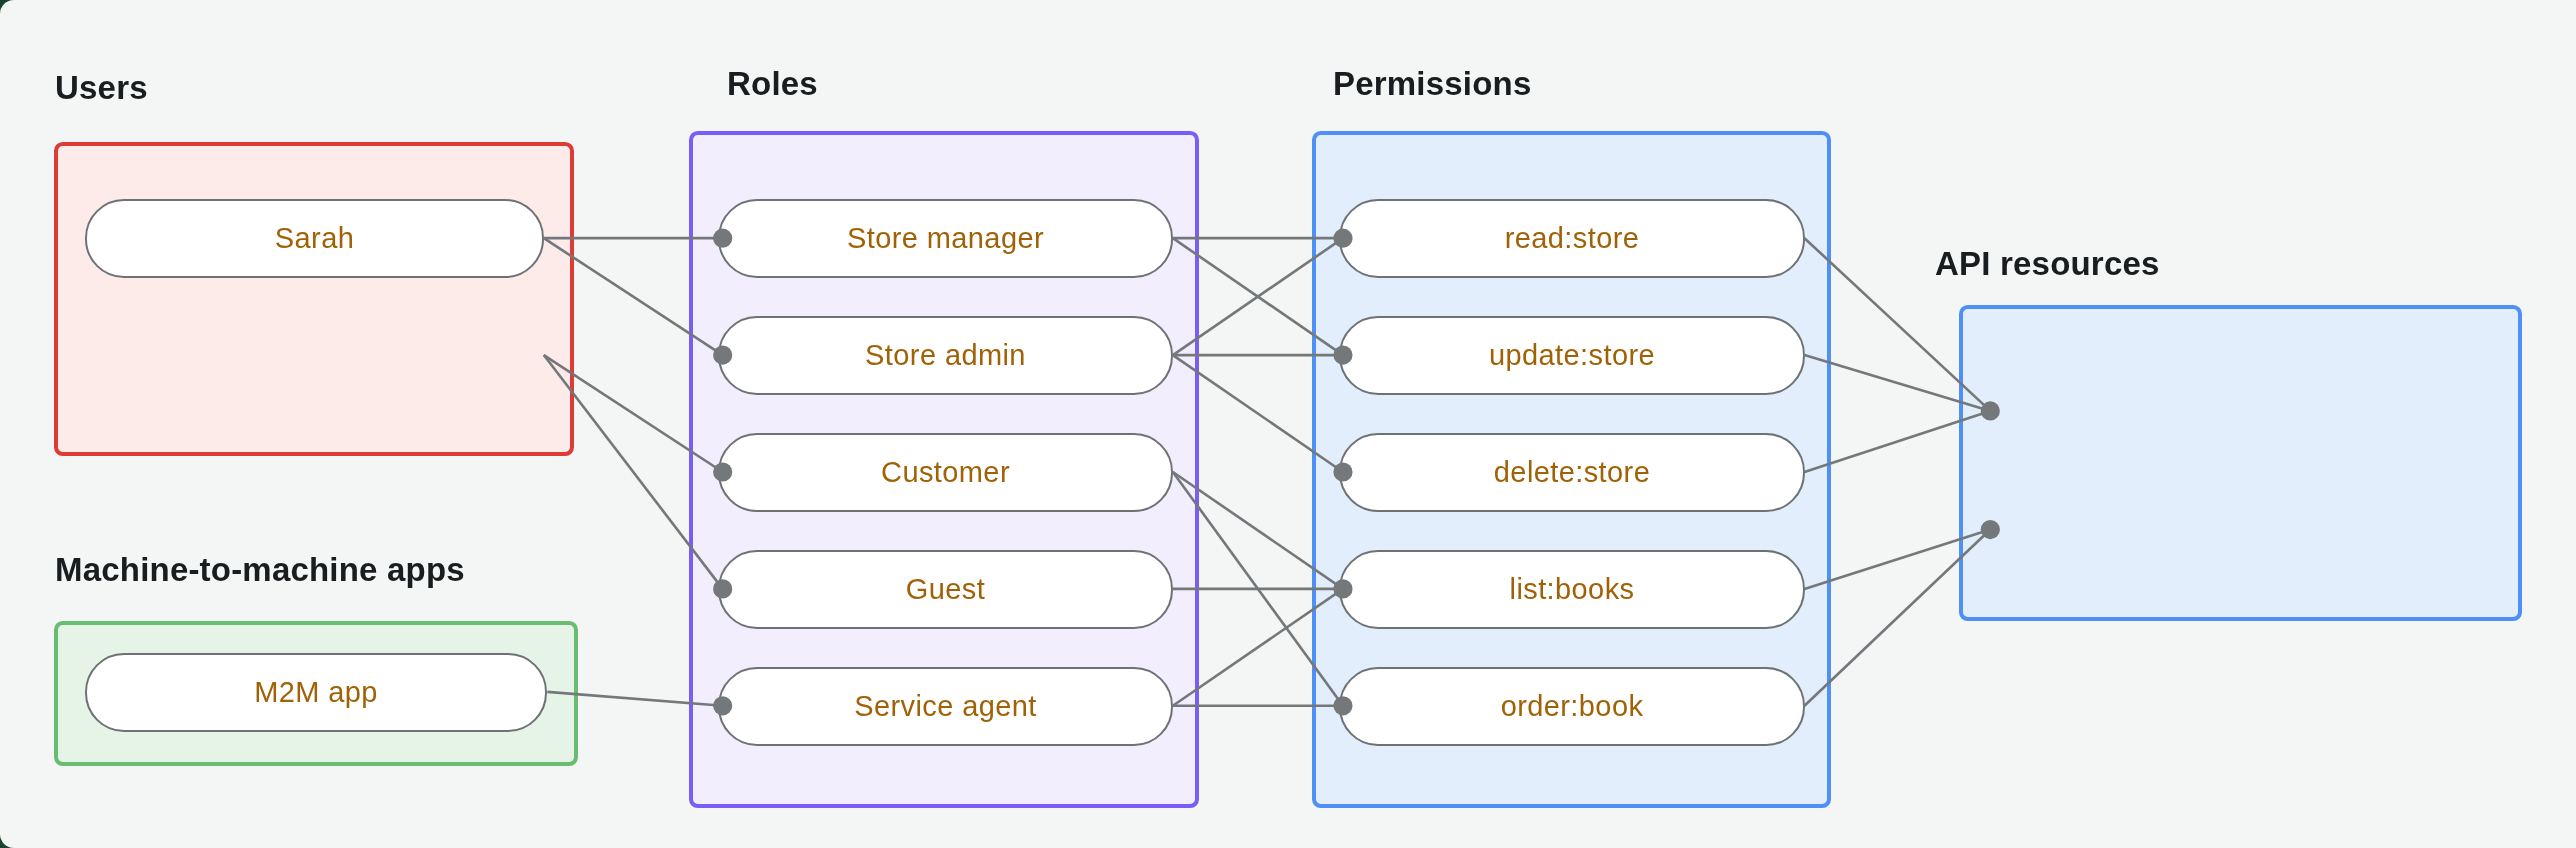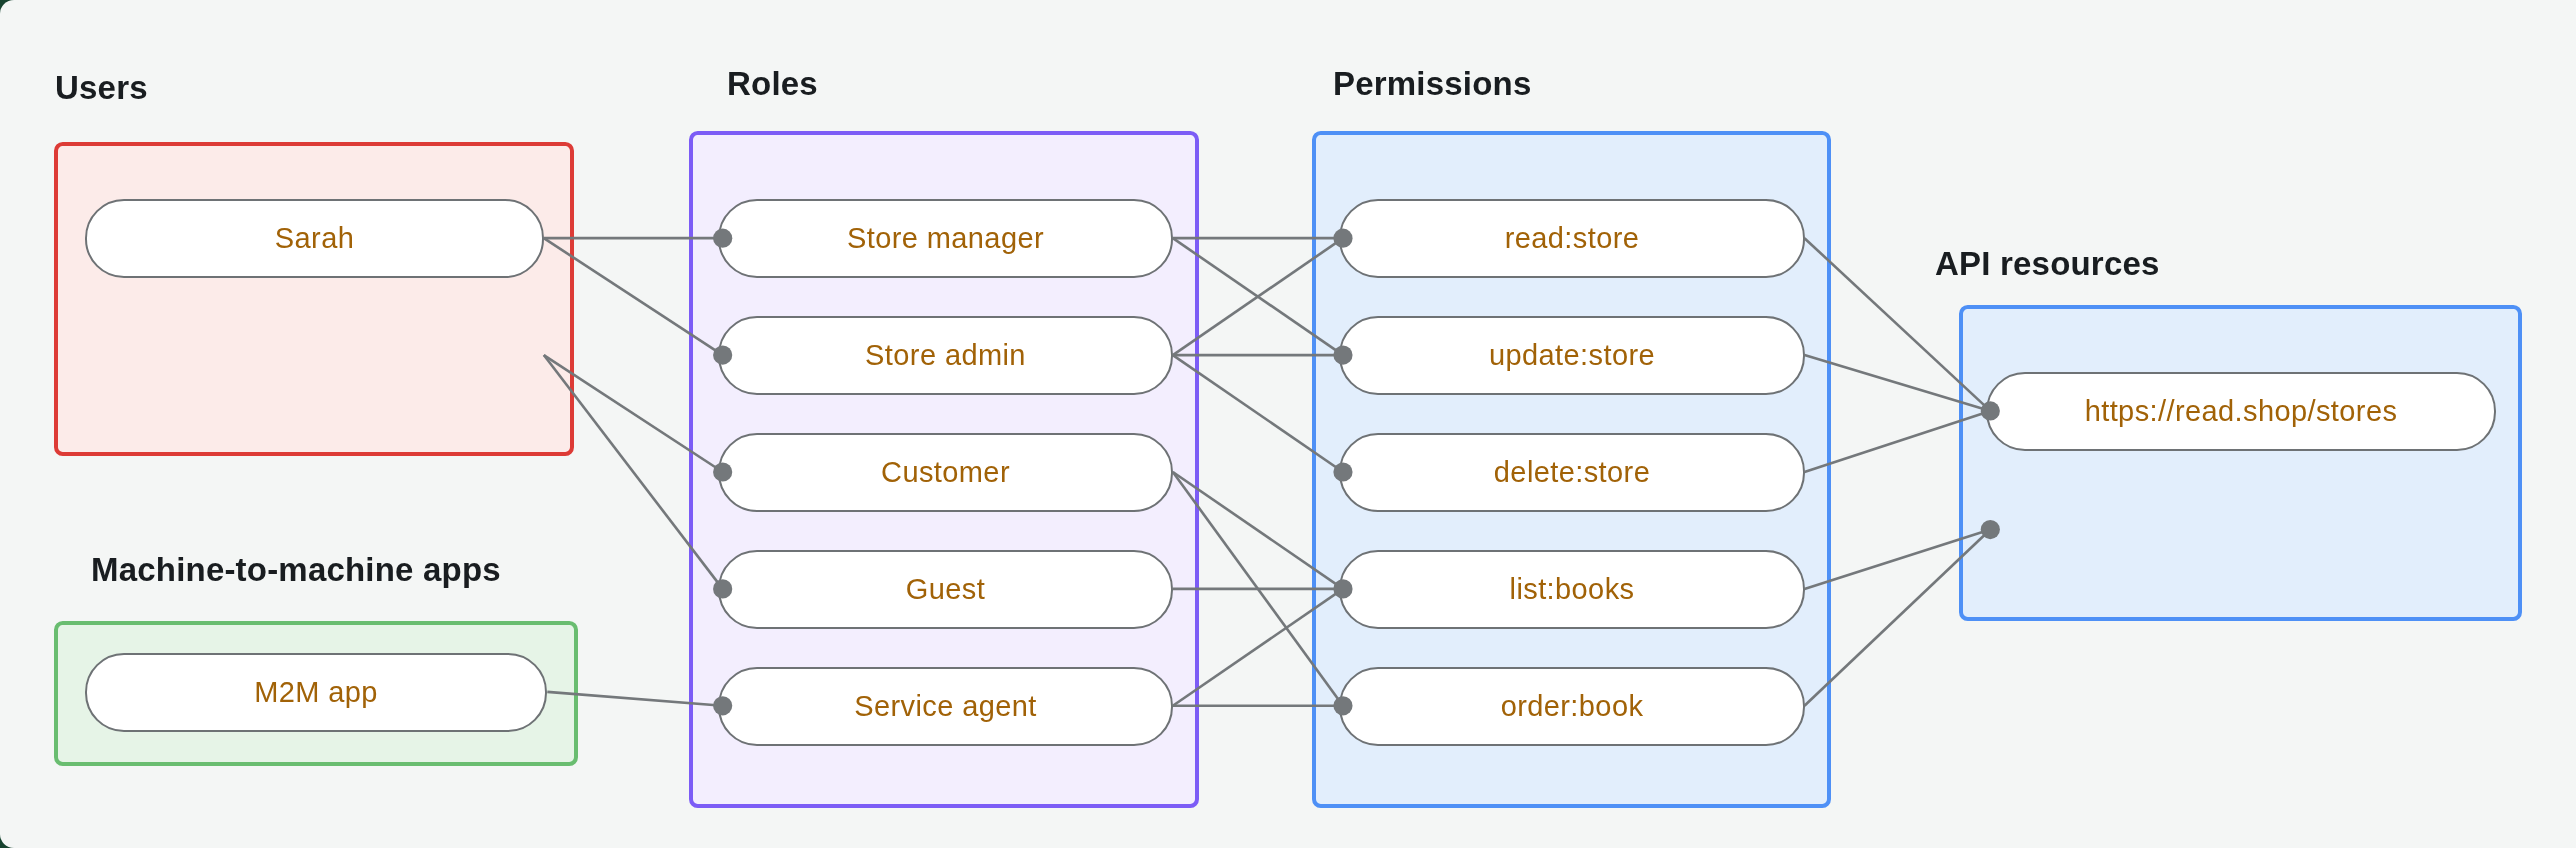--- a/index.html
+++ b/index.html
@@ -41,21 +41,21 @@
 </style>
 </head>
 <body>
 
 <div class="stage">
 
   <div class="col-label" style="left:55px;top:70px;">Users</div>
   <div class="col-label" style="left:727px;top:66px;">Roles</div>
   <div class="col-label" style="left:1333px;top:66px;">Permissions</div>
   <div class="col-label" style="left:1935px;top:246px;">API resources</div>
-  <div class="col-label" style="left:55px;top:552px;margin-left:36px;">Machine-to-machine apps</div>
+  <div class="col-label" style="left:55px;top:552px;">Machine-to-machine apps</div>
 
   <div class="group-box users" style="left:54px;top:142px;width:520px;height:314px;"></div>
   <div class="group-box m2m" style="left:54px;top:621px;width:524px;height:145px;"></div>
   <div class="group-box roles" style="left:689px;top:131px;width:510px;height:677px;"></div>
   <div class="group-box permissions" style="left:1312px;top:131px;width:519px;height:677px;"></div>
   <div class="group-box api" style="left:1959px;top:305px;width:563px;height:316px;"></div>
 
   <div class="pill" style="left:85px;top:199px;width:459px;">Sarah</div>
 
   <div class="pill" style="left:85px;top:653px;width:462px;">M2M app</div>
@@ -65,21 +65,20 @@
   <div class="pill" style="left:718px;top:433px;width:455px;">Customer</div>
   <div class="pill" style="left:718px;top:550px;width:455px;">Guest</div>
   <div class="pill" style="left:718px;top:667px;width:455px;">Service agent</div>
 
   <div class="pill" style="left:1339px;top:199px;width:466px;">read:store</div>
   <div class="pill" style="left:1339px;top:316px;width:466px;">update:store</div>
   <div class="pill" style="left:1339px;top:433px;width:466px;">delete:store</div>
   <div class="pill" style="left:1339px;top:550px;width:466px;">list:books</div>
   <div class="pill" style="left:1339px;top:667px;width:466px;">order:book</div>
 
-  <div class="pill" style="left:1986px;top:372px;width:510px;">https://read.shop/stores</div>
 
   <svg id="edges-svg" viewBox="0 0 2952 972" width="2576" height="848">
       <line x1="623" y1="273" x2="828" y2="273" stroke="#74787b" stroke-width="3"></line>
       <line x1="623" y1="273" x2="828" y2="407" stroke="#74787b" stroke-width="3"></line>
       <line x1="623" y1="407" x2="828" y2="541" stroke="#74787b" stroke-width="3"></line>
       <line x1="623" y1="407" x2="828" y2="675" stroke="#74787b" stroke-width="3"></line>
       <line x1="627" y1="793" x2="828" y2="809" stroke="#74787b" stroke-width="3"></line>
       <line x1="1344" y1="273" x2="1539" y2="273" stroke="#74787b" stroke-width="3"></line>
       <line x1="1344" y1="273" x2="1539" y2="407" stroke="#74787b" stroke-width="3"></line>
       <line x1="1344" y1="407" x2="1539" y2="273" stroke="#74787b" stroke-width="3"></line>

